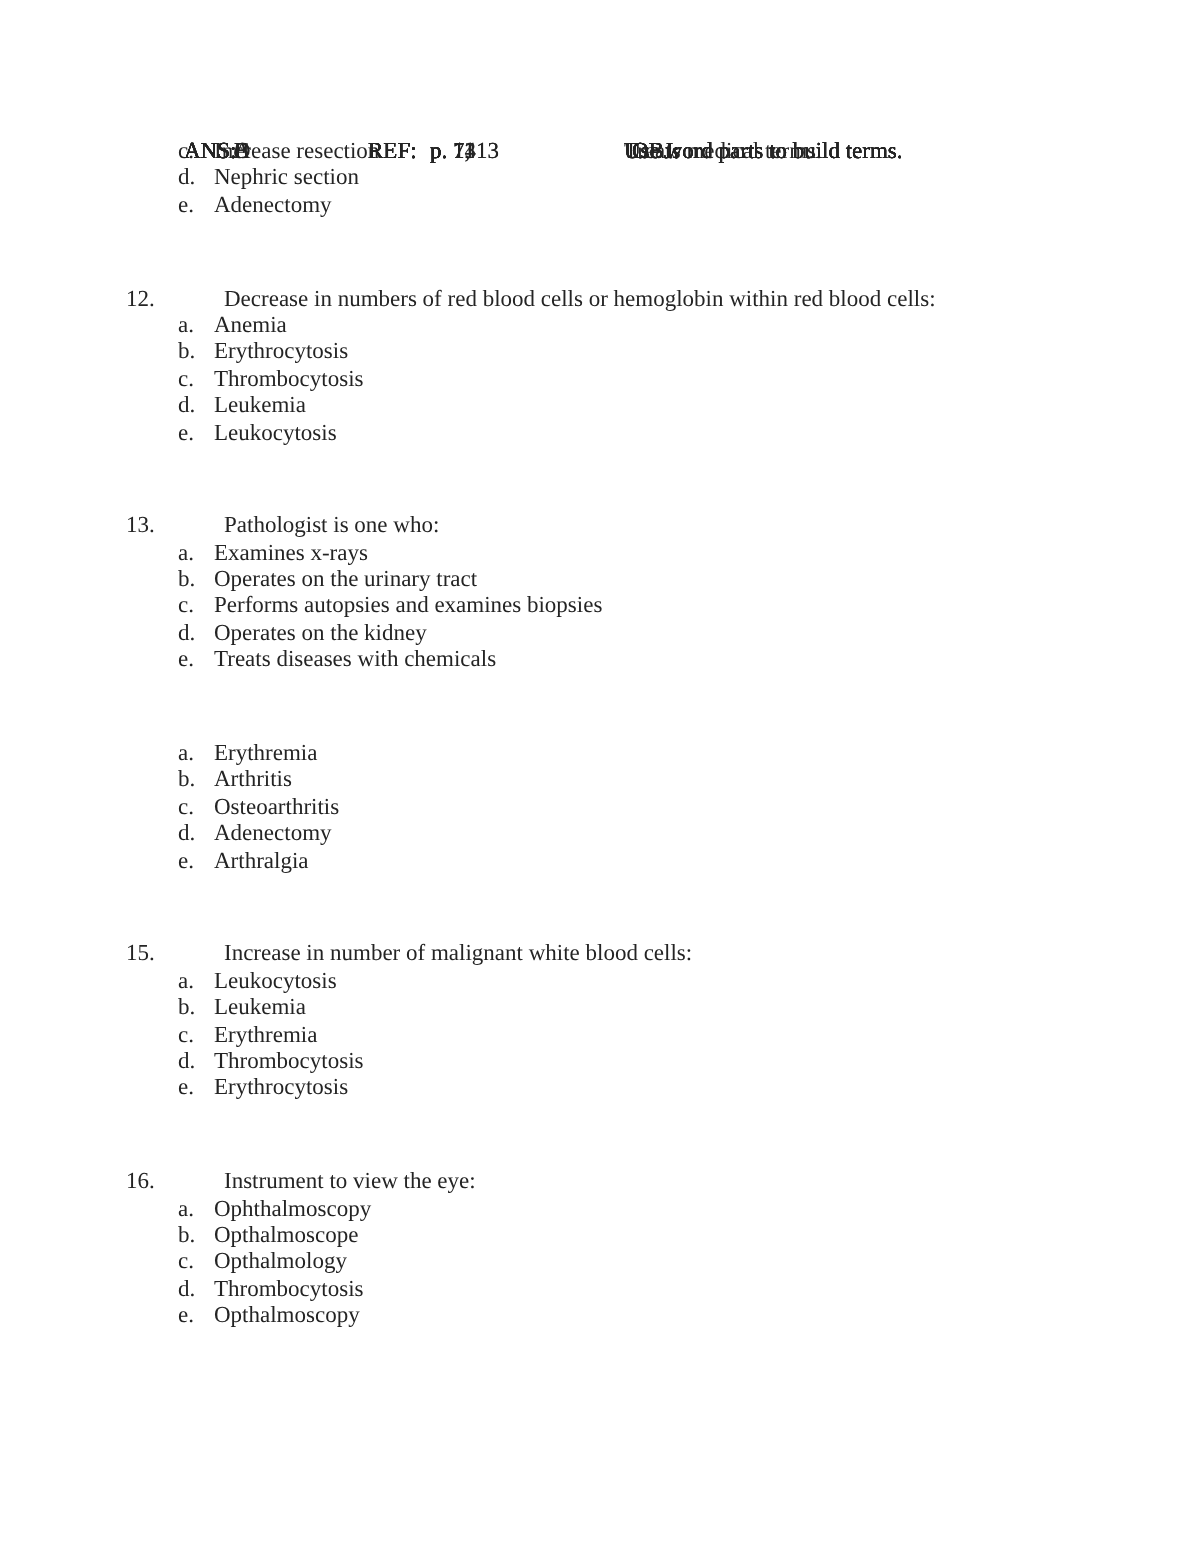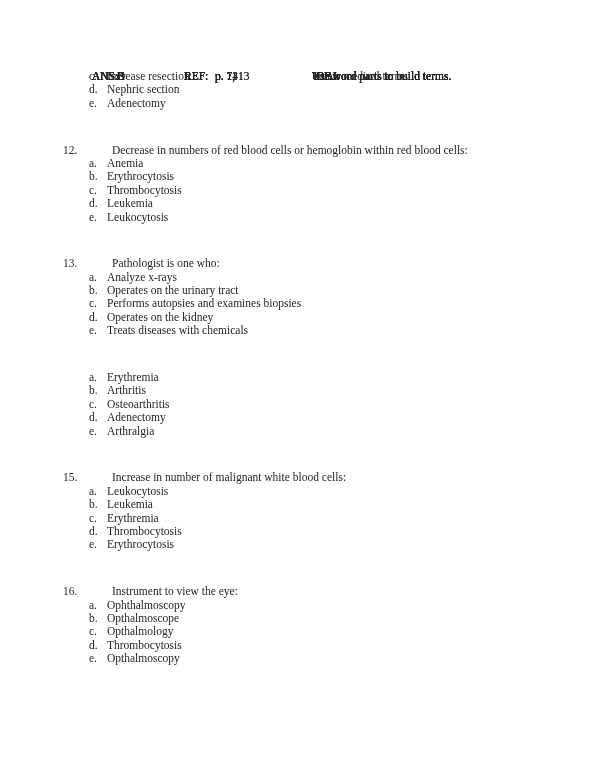--- a/index.html
+++ b/index.html
@@ -88,21 +88,21 @@
           <span class="ans-label">ANS:</span>
           <span class="ans-val">A</span>
           <span class="ref-label">REF:</span>
           <span class="ref-val">p. 14</span>
           <span class="obj-label">OBJ:</span>
           <span class="obj-val">Use word parts to build terms.</span>
         </div>
       </div>
       <div class="qblock">
         <div class="line stem"><span class="qnum">13.</span><span>Pathologist is one who:</span></div>
-        <div class="line opt"><span class="optletter">a.</span><span>Analyze x-rays</span></div>
+        <div class="line opt"><span class="optletter">a.</span><span>Examines x-rays</span></div>
         <div class="line opt"><span class="optletter">b.</span><span>Operates on the urinary tract</span></div>
         <div class="line opt"><span class="optletter">c.</span><span>Performs autopsies and examines biopsies</span></div>
         <div class="line opt"><span class="optletter">d.</span><span>Operates on the kidney</span></div>
         <div class="line opt"><span class="optletter">e.</span><span>Treats diseases with chemicals</span></div>
         <div class="ansline">
           <span class="ans-label">ANS:</span>
           <span class="ans-val">C</span>
           <span class="ref-label">REF:</span>
           <span class="ref-val">p. 11</span>
           <span class="obj-label">OBJ:</span>

